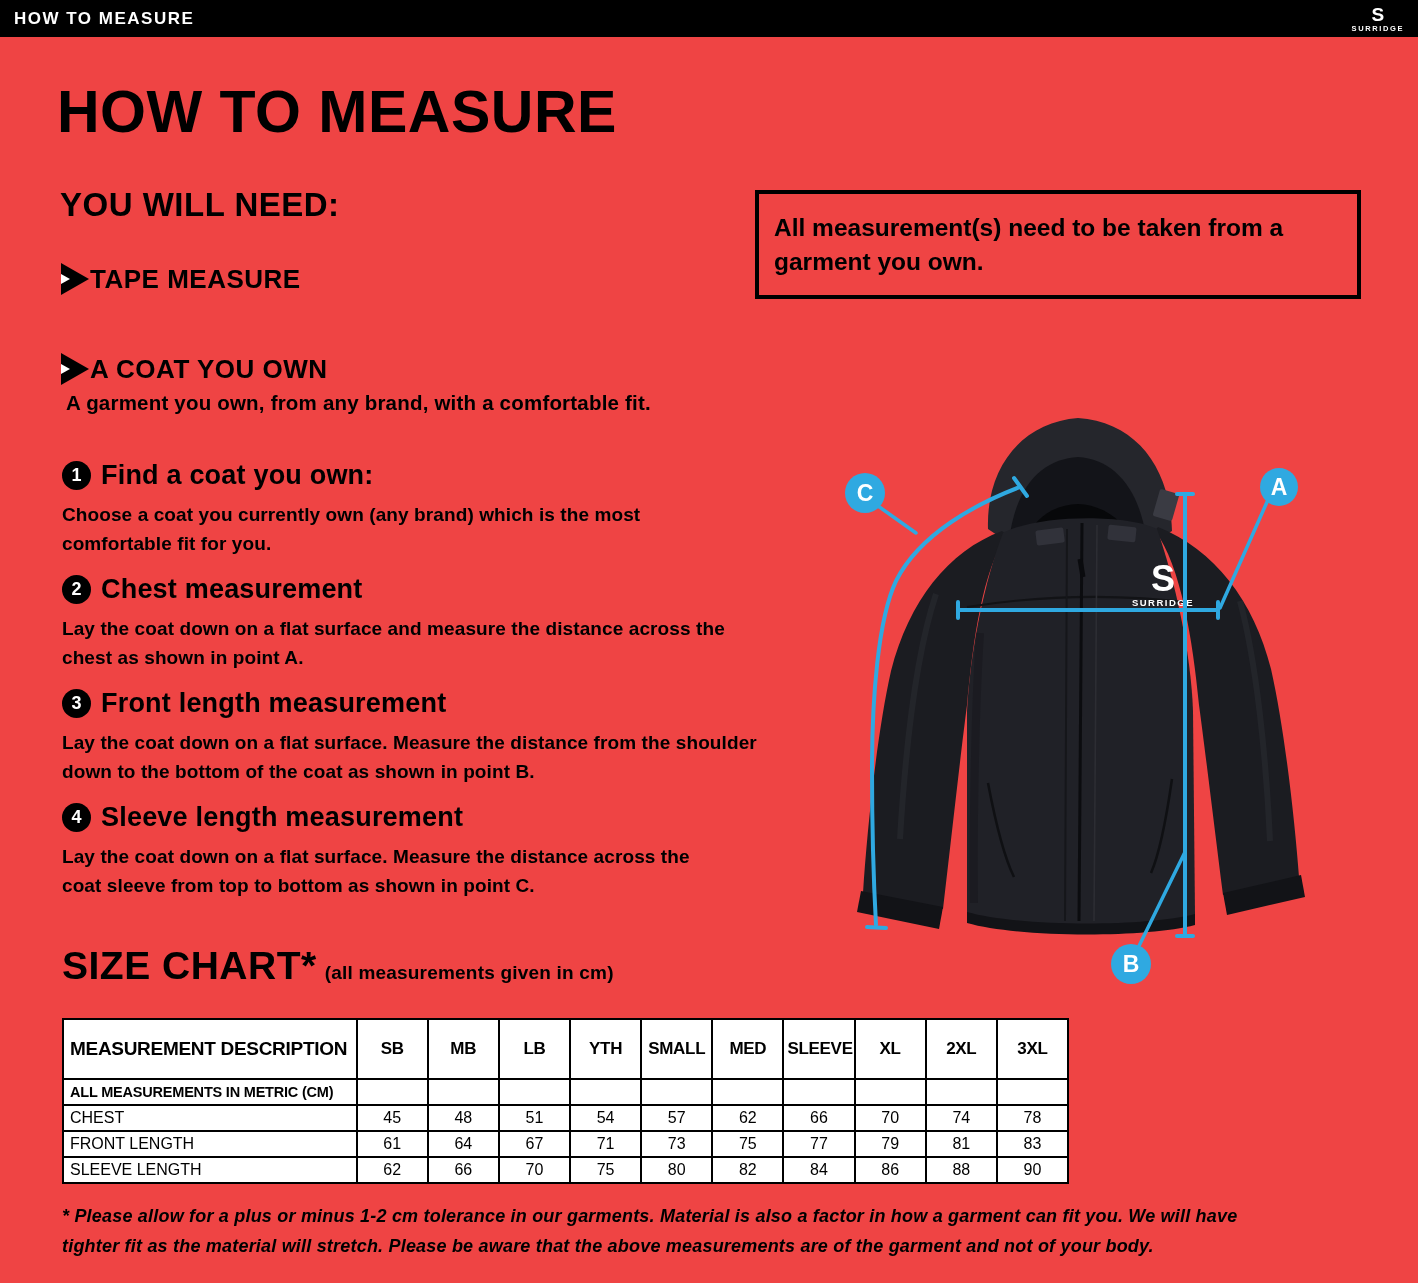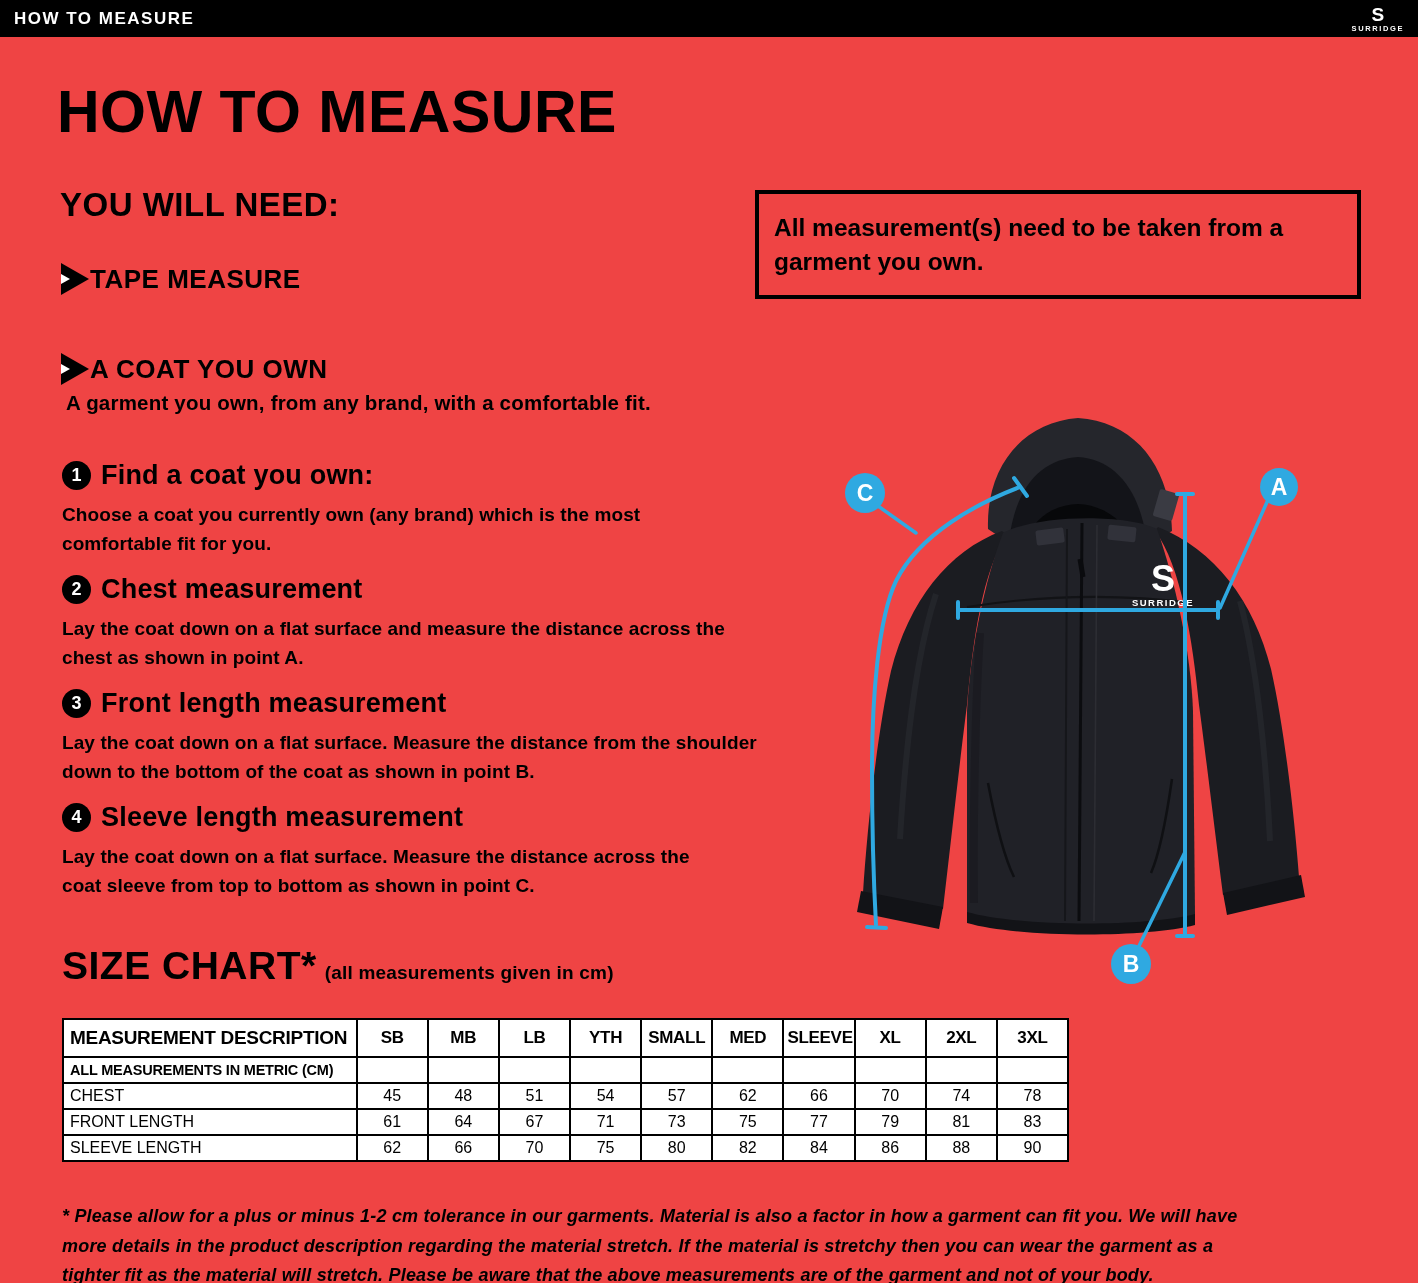--- a/index.html
+++ b/index.html
@@ -45,21 +45,21 @@
 
   .jacket{position:absolute;left:820px;top:408px;width:580px;height:622px;}
   .blue{stroke:var(--accent,#2FA9E1);}
   .blue-fill{fill:var(--accent,#2FA9E1);}
 
   .size-heading{position:absolute;left:62px;top:944px;margin:0;font-size:39px;font-weight:bold;letter-spacing:0.5px;}
   .size-sub{font-size:19px;font-weight:bold;letter-spacing:0.2px;margin-left:8px;}
 
   .size-table{position:absolute;left:62px;top:1018px;width:1007px;border-collapse:collapse;table-layout:fixed;background:#fff;}
   .size-table th,.size-table td{border:2px solid #000;background:#fff;overflow:hidden;white-space:nowrap;}
-  .size-table th{font-size:17px;font-weight:bold;padding:7px 3px;text-align:center;letter-spacing:-0.3px;}
+  .size-table th{font-size:17px;font-weight:bold;padding:18px 3px;text-align:center;letter-spacing:-0.3px;}
   .size-table th.desc{font-size:19px;text-align:left;padding-left:6px;}
   .size-table td.note{font-size:14.5px;font-weight:bold;text-align:left;padding:3px 6px;letter-spacing:-0.2px;}
   .size-table td.label{font-size:16px;text-align:left;padding:3px 6px;}
   .size-table td.val{font-size:16px;text-align:center;padding:3px 2px;}
 
   .footnote{position:absolute;left:62px;top:1202px;font-size:18px;font-weight:bold;font-style:italic;
             line-height:29.5px;letter-spacing:0.2px;}
 </style>
 </head>
 <body>
@@ -287,17 +287,16 @@
           <td class="val">84</td>
           <td class="val">86</td>
           <td class="val">88</td>
           <td class="val">90</td>
         </tr>
       </tbody>
   </table>
 
   <div class="footnote">
     <div>* Please allow for a plus or minus 1-2 cm tolerance in our garments. Material is also a factor in how a garment can fit you. We will have</div>
-    <div>more details in the product description regarding the material stretch.  If the material is stretchy then you can wear the garment as a</div>
     <div>tighter fit as the material will stretch.  Please be aware that the above measurements are of the garment and not of your body.</div>
   </div>
 
 </div>
 
 </body></html>

